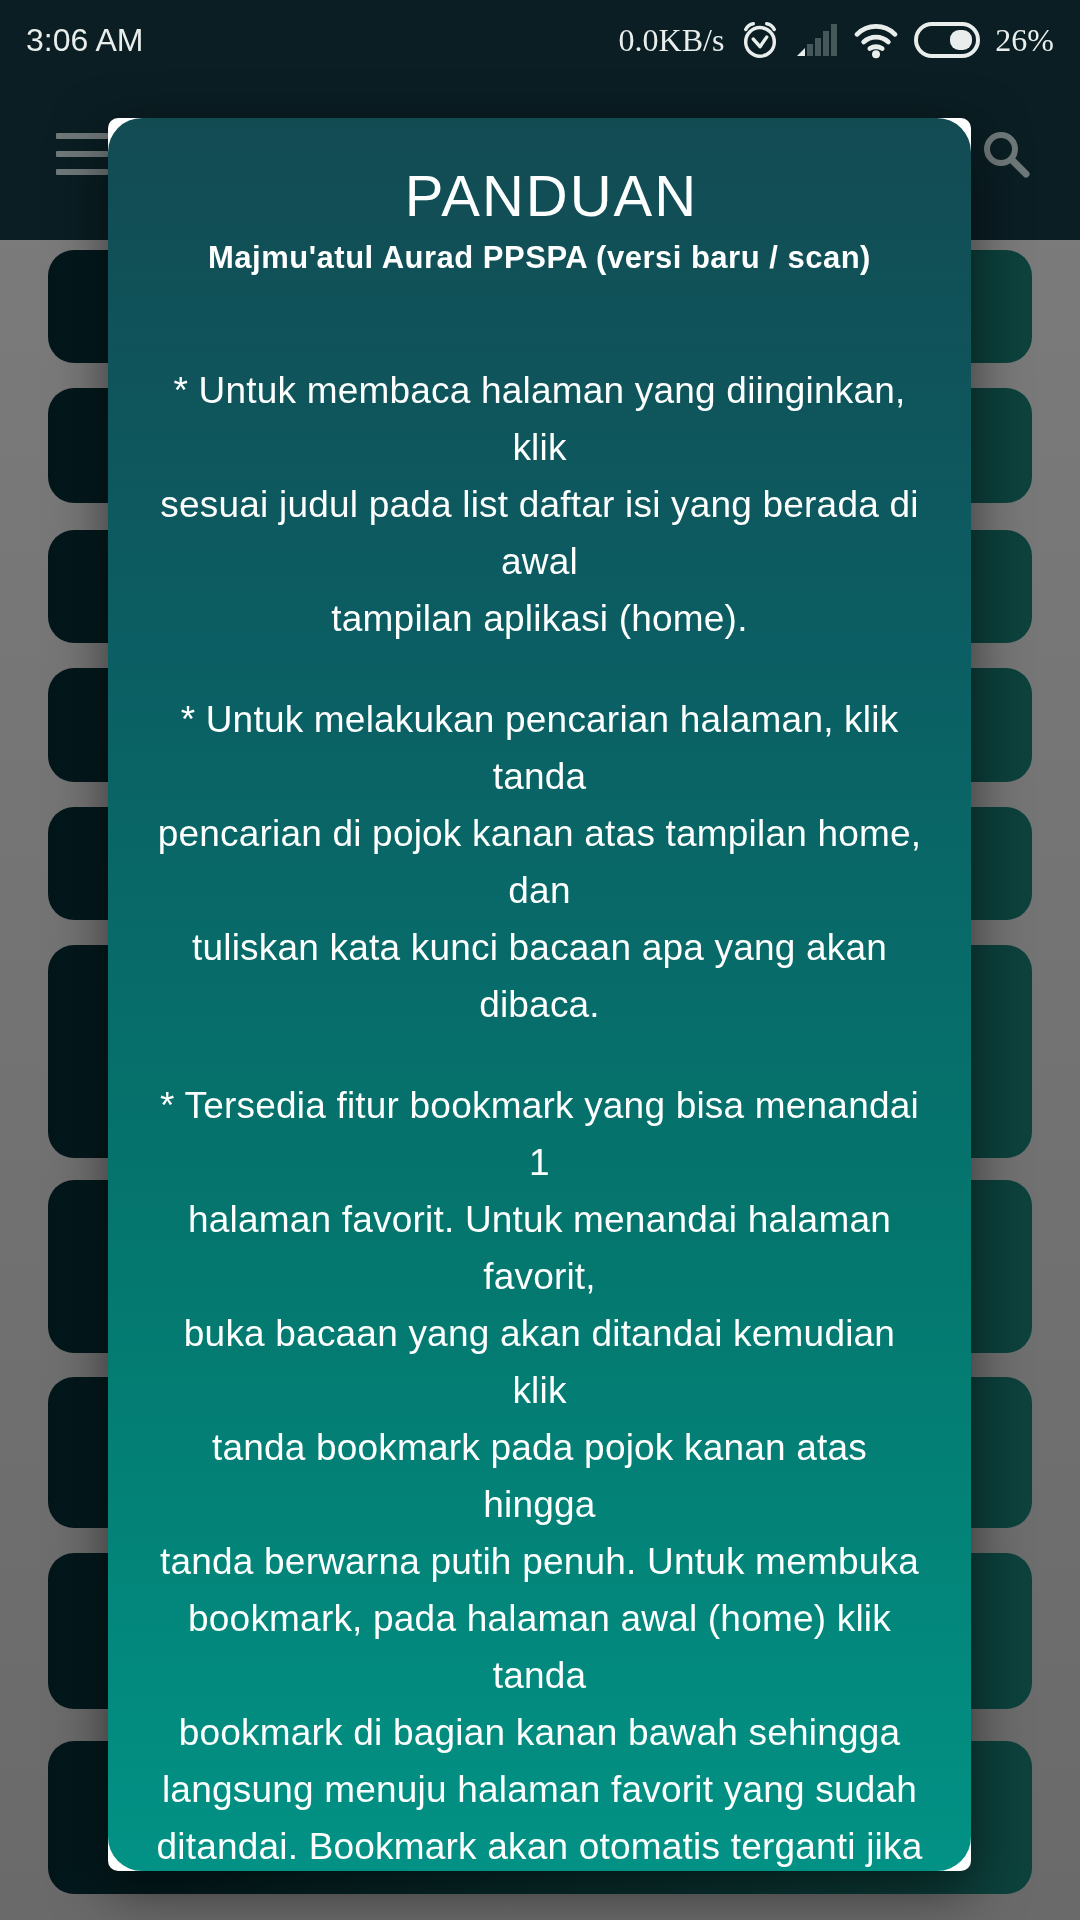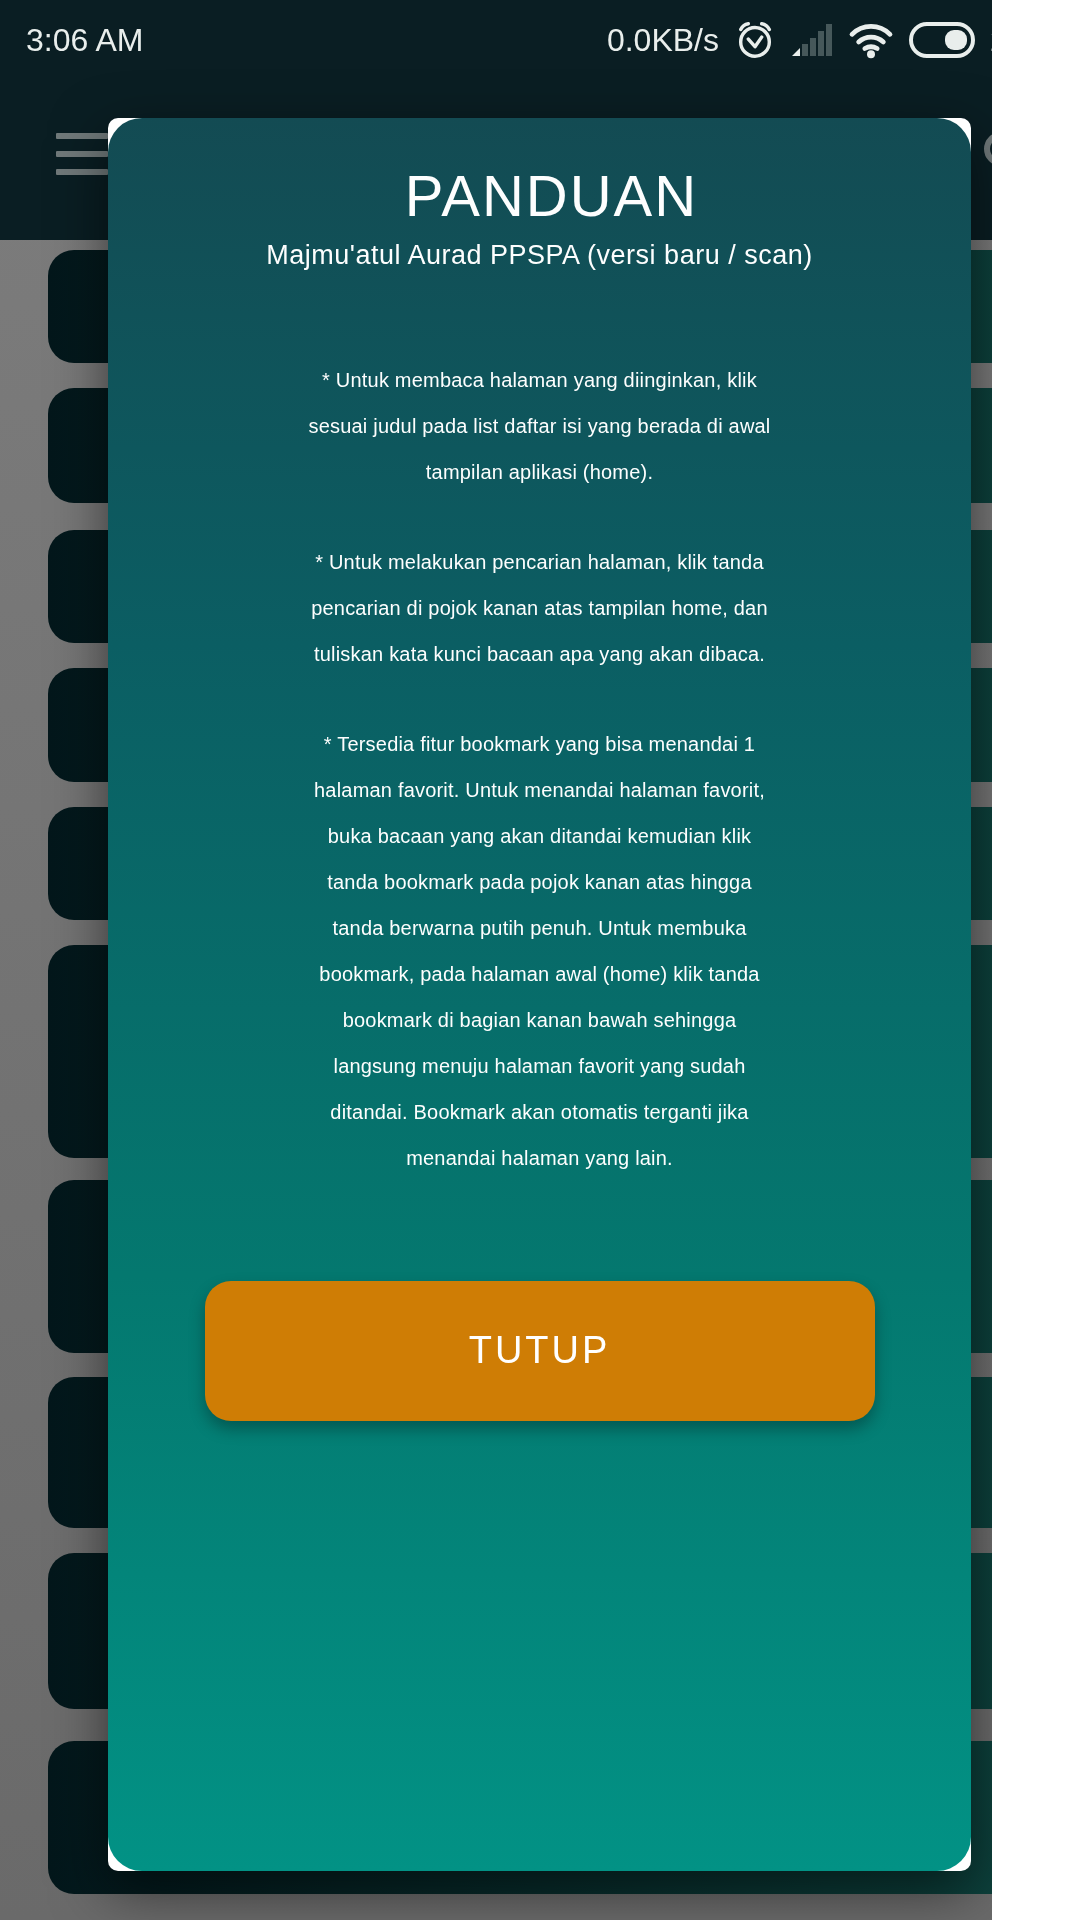--- a/index.html
+++ b/index.html
@@ -1,45 +1,45 @@
 <!DOCTYPE html>
 <html style="--header_bg: #0a1e23; --scrim_top: #7d7d7d; --scrim_bottom: #6a6a6a; --card_left: #03171b; --card_right: #0d423d; --dialog_top: #134b53; --dialog_bottom: #029285; --accent_orange: #cf7d05; --text_white: #fdfefe; --dim_icon: #70797a;"><head>
 <meta charset="utf-8">
 <style>
   html,body{margin:0;padding:0;}
   body{width:1080px;height:1920px;font-family:"Liberation Sans",sans-serif;}
-  .screen{position:relative;width:992px;height:1920px;overflow:hidden;
+  .screen{position:relative;width:1080px;height:1920px;overflow:hidden;
           background:linear-gradient(180deg,var(--scrim_top,#7d7d7d) 0%,var(--scrim_bottom,#6a6a6a) 100%);}
 
   
   .header{position:absolute;top:0;left:0;width:1080px;height:240px;background:var(--header_bg,#0a1e23);}
   .status-bar{position:absolute;top:0;left:0;width:1080px;height:80px;box-sizing:border-box;
               display:flex;align-items:center;justify-content:space-between;padding:0 26px;
               color:#e9eeec;font-size:32px;}
-  .status-right{display:flex;align-items:center;gap:15px;}
+  .status-right{display:flex;align-items:center;gap:15px;font-family:Liberation Serif, serif;}
   .sb-icon{display:block;}
 
   .menu-btn{position:absolute;left:56px;top:133px;width:52px;height:42px;
             display:flex;flex-direction:column;justify-content:space-between;}
   .menu-btn span{display:block;height:6px;background:var(--dim_icon,#6e7475);border-radius:1px;}
   .search-btn{position:absolute;left:978px;top:126px;width:56px;height:56px;}
 
   .card{position:absolute;left:48px;width:984px;border-radius:26px;
         background:linear-gradient(90deg,var(--card_left,#03171b) 0%,var(--card_right,#0d423d) 100%);}
 
   
   .dialog{position:absolute;left:108px;top:118px;width:863px;height:1753px;
           background:#ffffff;border-radius:10px;box-shadow:0 18px 55px rgba(0,0,0,0.55);}
   .dialog-inner{position:absolute;inset:0;border-radius:34px;overflow:hidden;text-align:center;
           color:var(--text_white,#fdfefe);
           background:linear-gradient(180deg,var(--dialog_top,#134b53) 0%,#0b5e63 30%,#04786f 66%,var(--dialog_bottom,#029285) 100%);}
   .dlg-title{margin:46px 0 0 0;font-size:58px;font-weight:normal;letter-spacing:2px;line-height:1.1;padding-left:24px;}
-  .dlg-subtitle{margin-top:12px;font-size:27px;letter-spacing:0.5px;}
+  .dlg-subtitle{margin-top:12px;font-size:31px;letter-spacing:0.5px;font-weight:bold;}
   .paras{margin-top:86px;}
-  .paras p{margin:0 46px 44px 46px;font-size:20px;line-height:46px;white-space:pre-line;letter-spacing:0.2px;}
+  .paras p{margin:0 46px 44px 46px;font-size:37px;line-height:57px;white-space:pre-line;letter-spacing:0.2px;}
   .paras p:last-child{margin-bottom:0;}
   .close-btn{display:block;margin:100px auto 0 auto;width:670px;height:140px;border:none;
              border-radius:26px;background:var(--accent_orange,#cf7d05);color:#ffffff;
              font-size:38px;letter-spacing:3px;font-family:"Liberation Sans",sans-serif;
              box-shadow:0 8px 16px rgba(0,0,0,0.30);cursor:pointer;}
 </style>
 </head>
 <body>
 
 <div class="screen">

